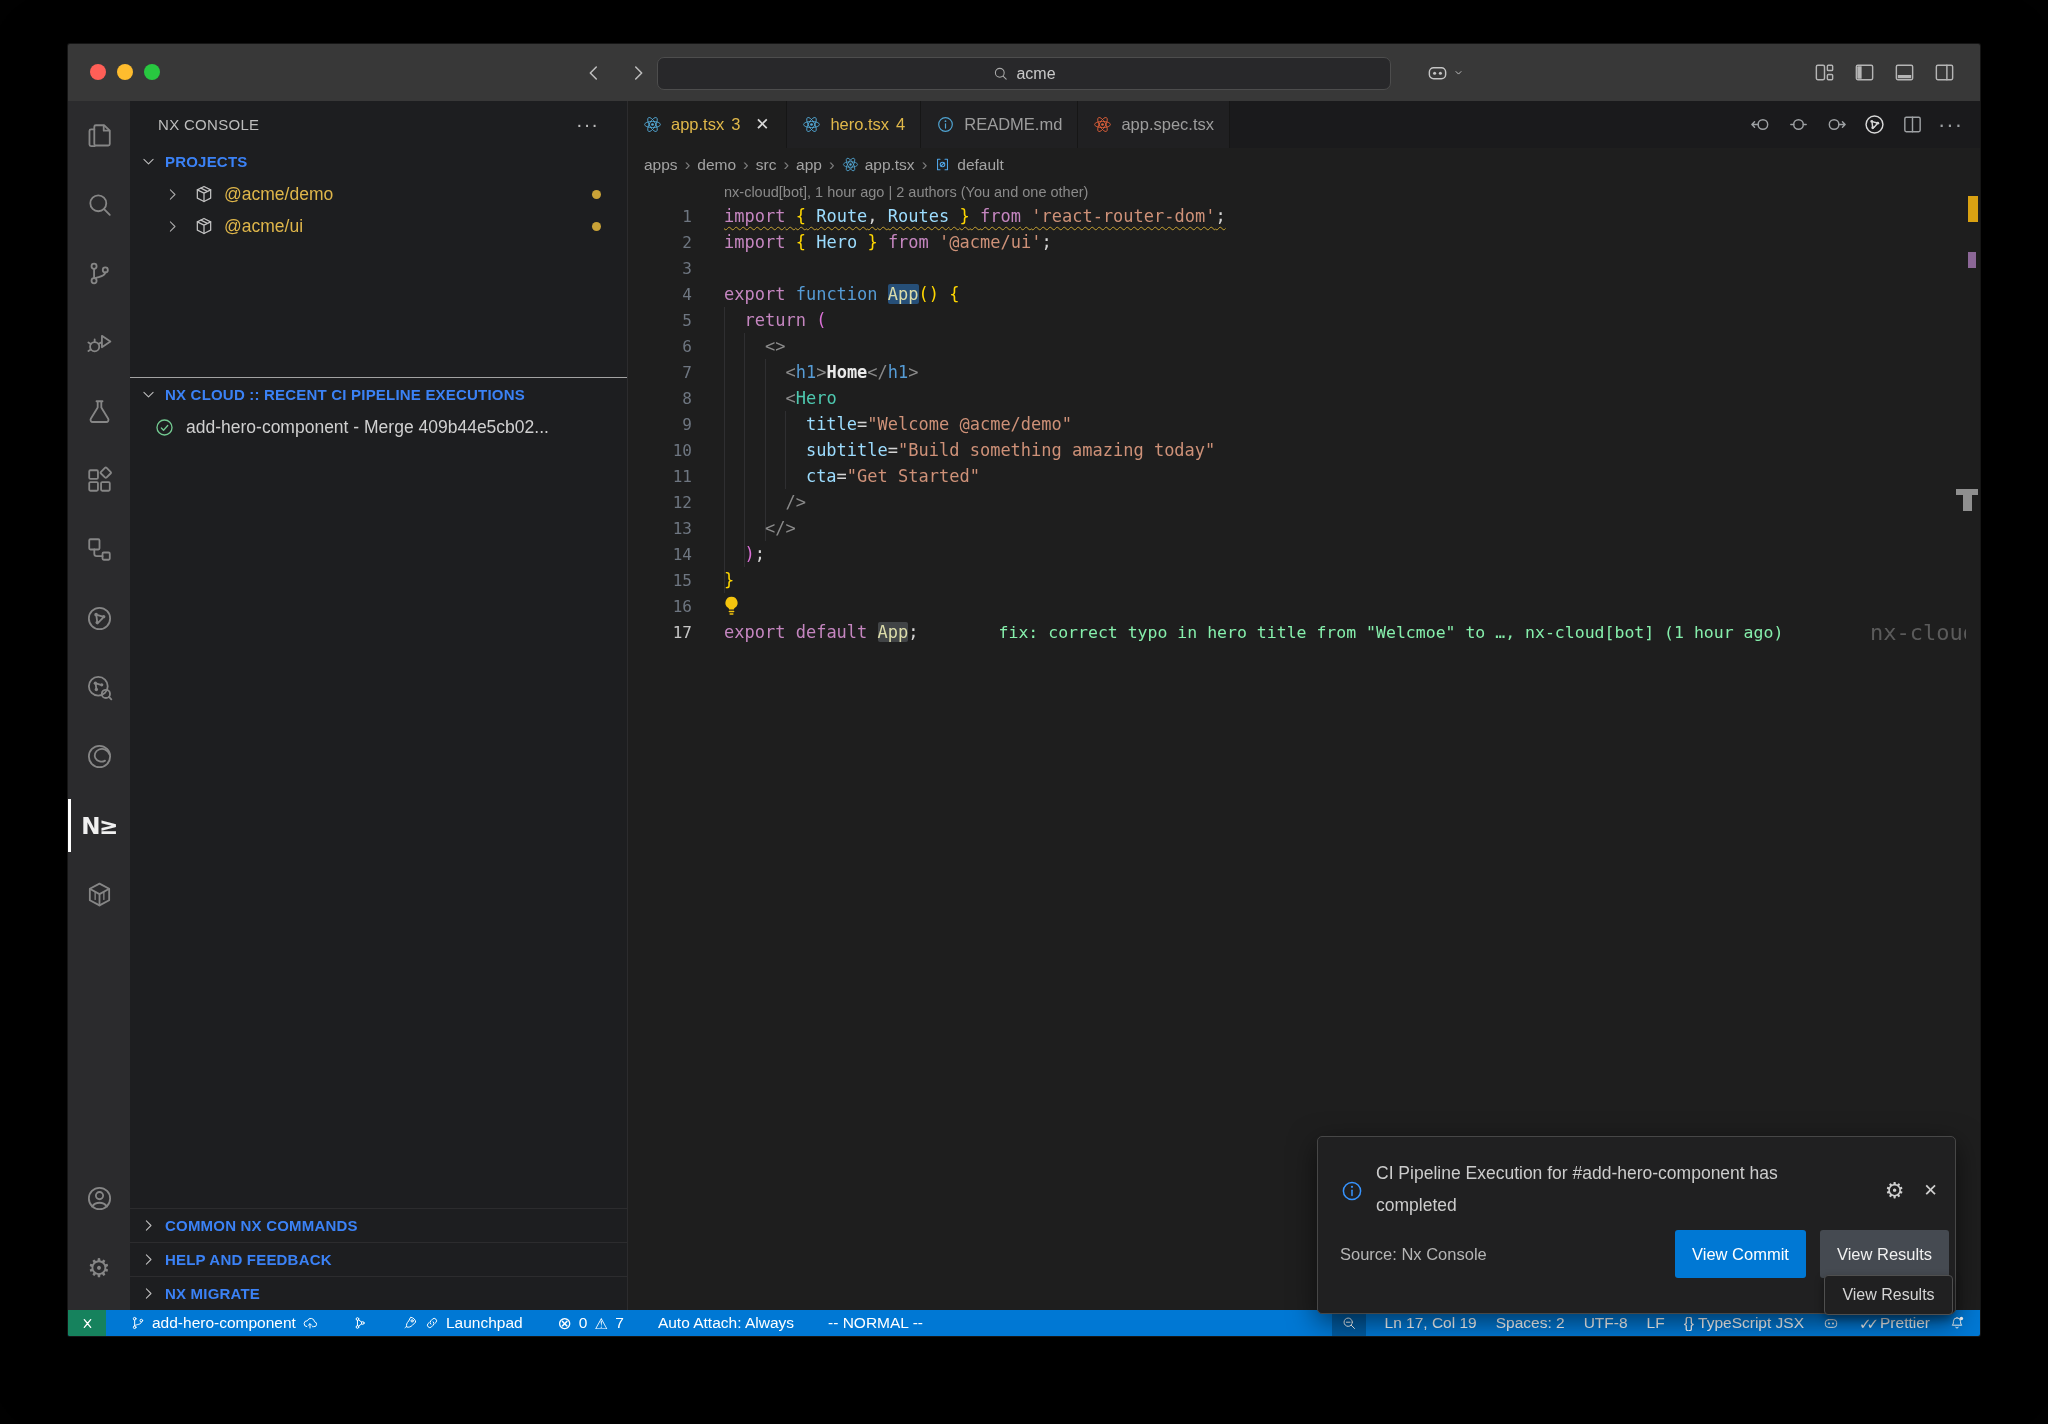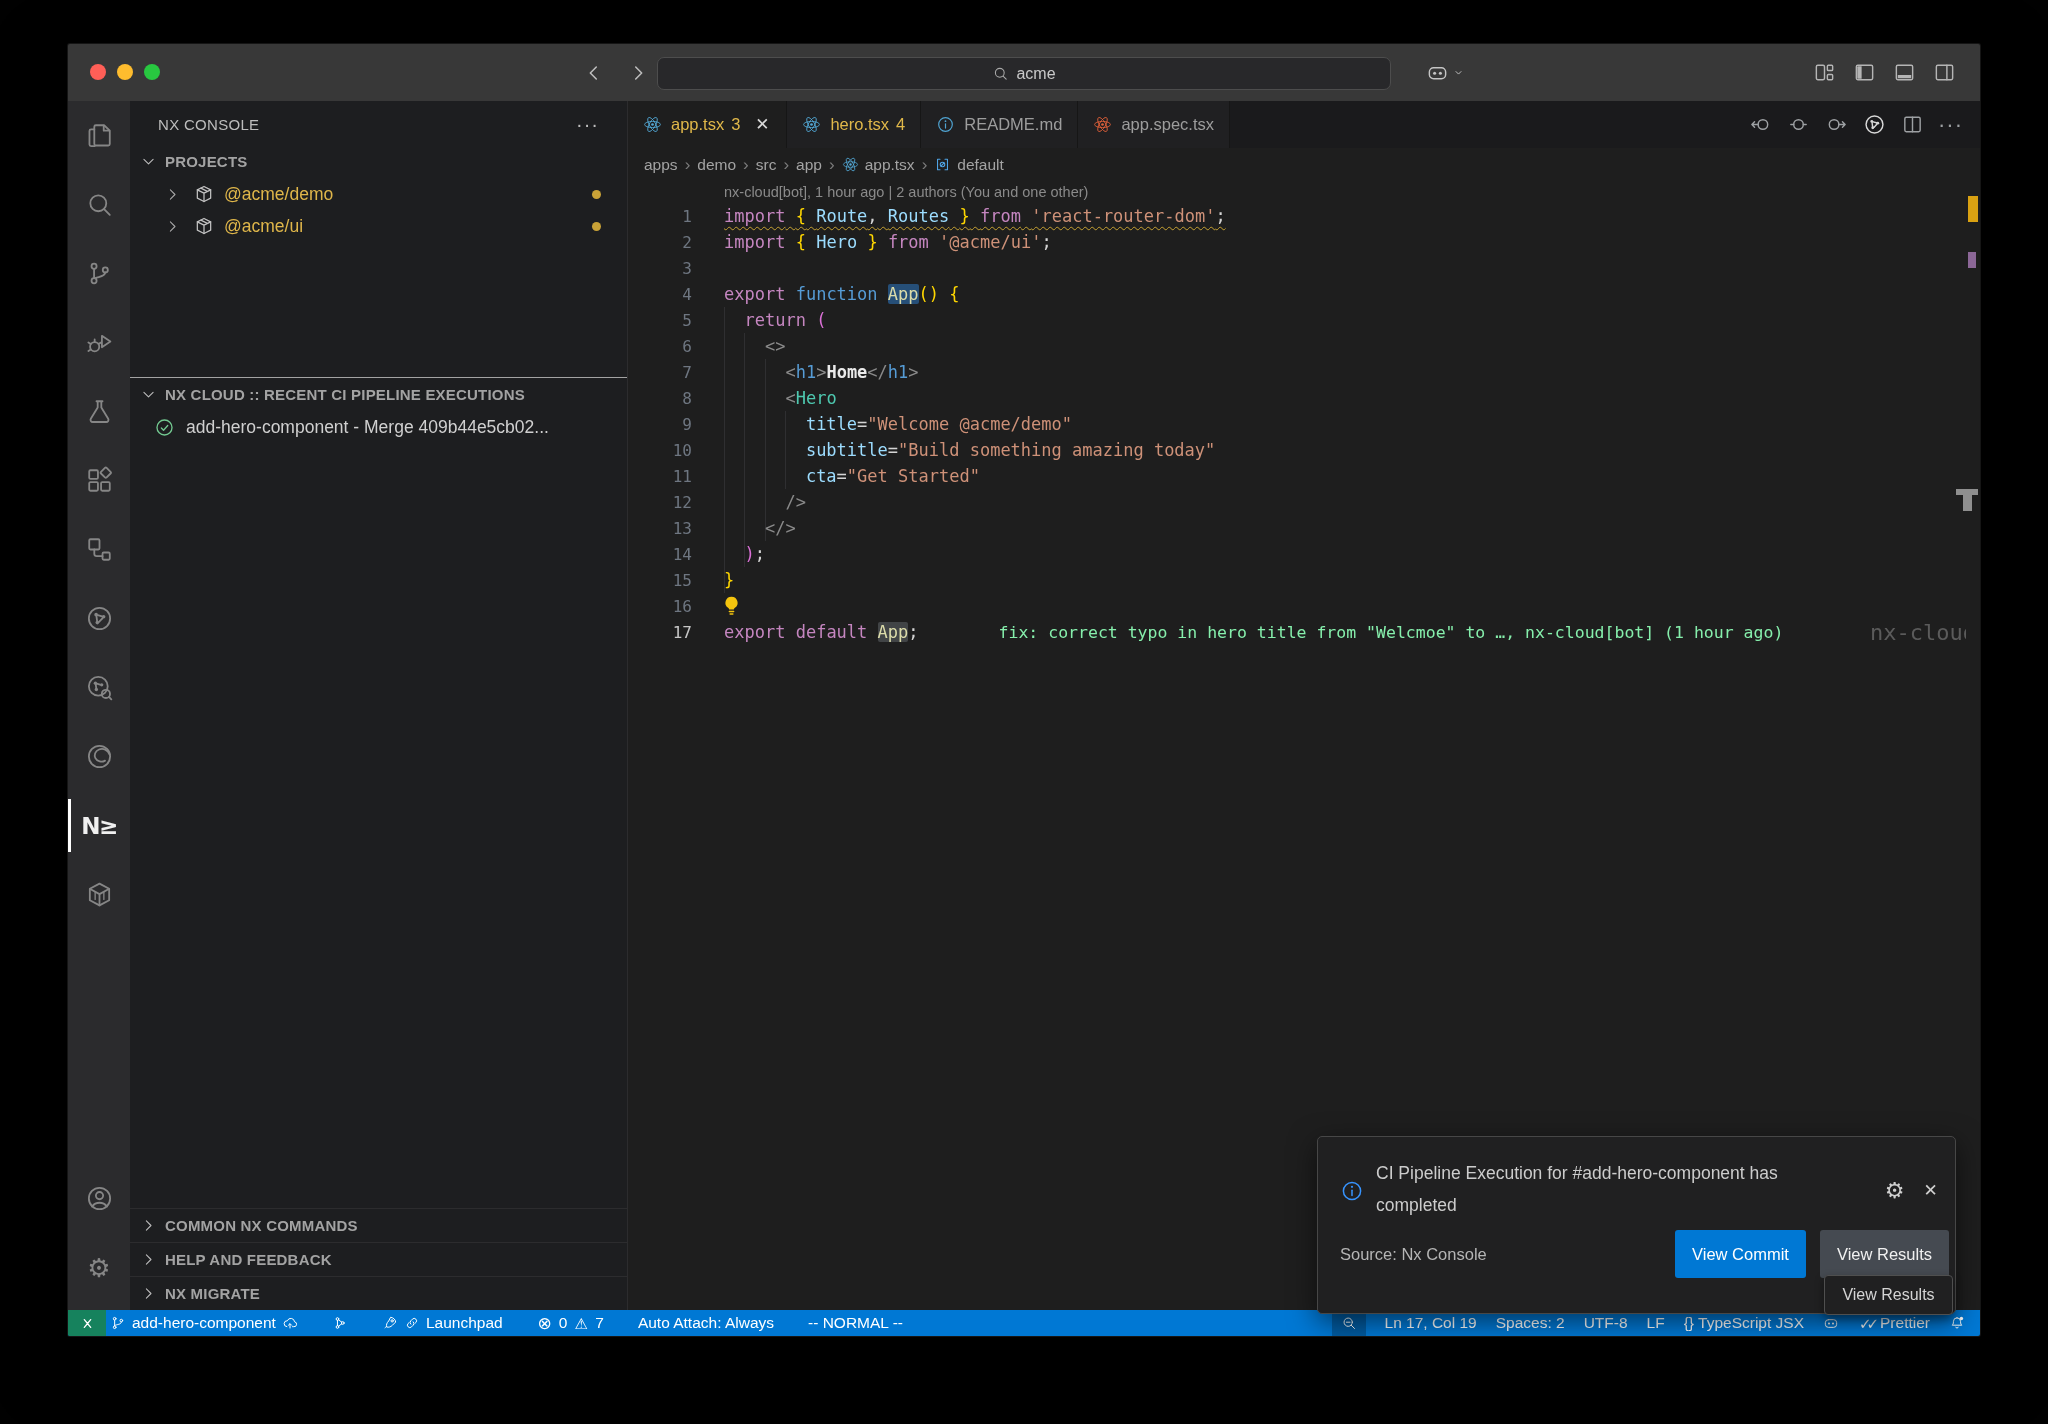--- a/index.html
+++ b/index.html
@@ -31,21 +31,21 @@
   .act-item.active{color:#f0f0f0;}
   .act-item.active::before{content:"";position:absolute;left:0;top:8px;bottom:8px;width:2.5px;background:#ffffff;}
   .act-bottom{margin-top:auto;padding-bottom:8px;}
   .nx-logo{font-weight:700;font-size:23px;letter-spacing:-1.5px;font-family:"DejaVu Sans",sans-serif;}
   .tglyph{line-height:1;display:inline-block;}
   
   .sidebar{width:497px;background:#1d1e20;border-right:1px solid #2c2c2e;position:relative;flex:none;color:#c8c8c8;}
   .sb-title{position:absolute;left:0;top:8px;right:0;height:30px;display:flex;align-items:center;padding:0 28px;
             font-size:15px;color:#bdbdbd;letter-spacing:.3px;}
   .sb-title .more{margin-left:auto;color:#bdbdbd;}
-  .sb-sect-head{display:flex;align-items:center;height:33px;font-size:15px;font-weight:700;color:#a3a3a3;letter-spacing:.2px;}
+  .sb-sect-head{display:flex;align-items:center;height:33px;font-size:15px;font-weight:700;color:#3b82f6;letter-spacing:.2px;}
   .sb-sect-head .icon{width:17px;height:17px;margin:0 8px 0 10px;color:#bdbdbd;flex:none;}
   .projects{position:absolute;left:0;top:44px;right:0;}
   .tree-item{display:flex;align-items:center;height:32px;padding-left:34px;font-size:17.5px;}
   .tree-item .icon{width:17px;height:17px;color:#a9a9a9;flex:none;}
   .tree-item .pkg{width:20px;height:20px;margin:0 10px 0 13px;color:#c2c2c2;}
   .tree-item .lbl{color:#dfb64a;}
   .mod-dot{margin-left:auto;margin-right:26px;width:9px;height:9px;border-radius:50%;background:#c9a237;flex:none;}
   .nxcloud{position:absolute;left:0;top:276px;right:0;border-top:1px solid #a3a3a3;}
   .ci-item{display:flex;align-items:center;height:32px;padding-left:24px;font-size:17.5px;color:#d0d0d0;}
   .ci-item .icon{width:21px;height:21px;color:#73c991;margin-right:11px;flex:none;}
@@ -88,21 +88,21 @@
   .edge-blame{position:absolute;right:14px;top:438px;height:26px;width:96px;overflow:hidden;white-space:pre;
               color:#5b5b5b;font-size:22px;display:flex;align-items:center;z-index:1;}
   .iguide{position:absolute;width:1px;background:#2f2f31;z-index:1;}
   .bulb{position:absolute;left:92px;top:413px;width:23px;height:23px;z-index:3;}
   .ruler-mark{position:absolute;z-index:4;}
   
   .statusbar{position:absolute;left:0;right:0;bottom:0;height:26px;background:#0078d4;display:flex;align-items:stretch;
              color:#ffffff;font-size:15.5px;}
   .remote{width:38px;background:#16825d;display:flex;align-items:center;justify-content:center;flex:none;}
   .remote .icon{width:17px;height:17px;}
-  .sb-left{display:flex;align-items:center;gap:34px;padding-left:4px;}
+  .sb-left{display:flex;align-items:center;gap:34px;padding-left:24px;}
   .sb-right{margin-left:auto;display:flex;align-items:center;gap:19px;padding-right:15px;}
   .sb-item{display:flex;align-items:center;gap:6px;white-space:nowrap;height:26px;}
   .sb-item.boxed{background:rgba(0,0,0,.24);padding:0 9px;}
   .s-icon{width:16px;height:16px;display:inline-flex;}
   
   .toast{position:absolute;left:1249px;top:1092px;width:637px;height:176px;background:#202021;border:1px solid #474747;
          border-radius:5px;box-shadow:0 8px 28px rgba(0,0,0,.55);z-index:10;color:#cccccc;}
   .toast-head{display:flex;align-items:center;padding:20px 14px 0 22px;}
   .toast-head .info-ic{width:24px;height:24px;color:#3794ff;flex:none;margin-top:3px;}
   .toast-msg{width:480px;font-size:17.5px;line-height:32px;margin-left:12px;}

